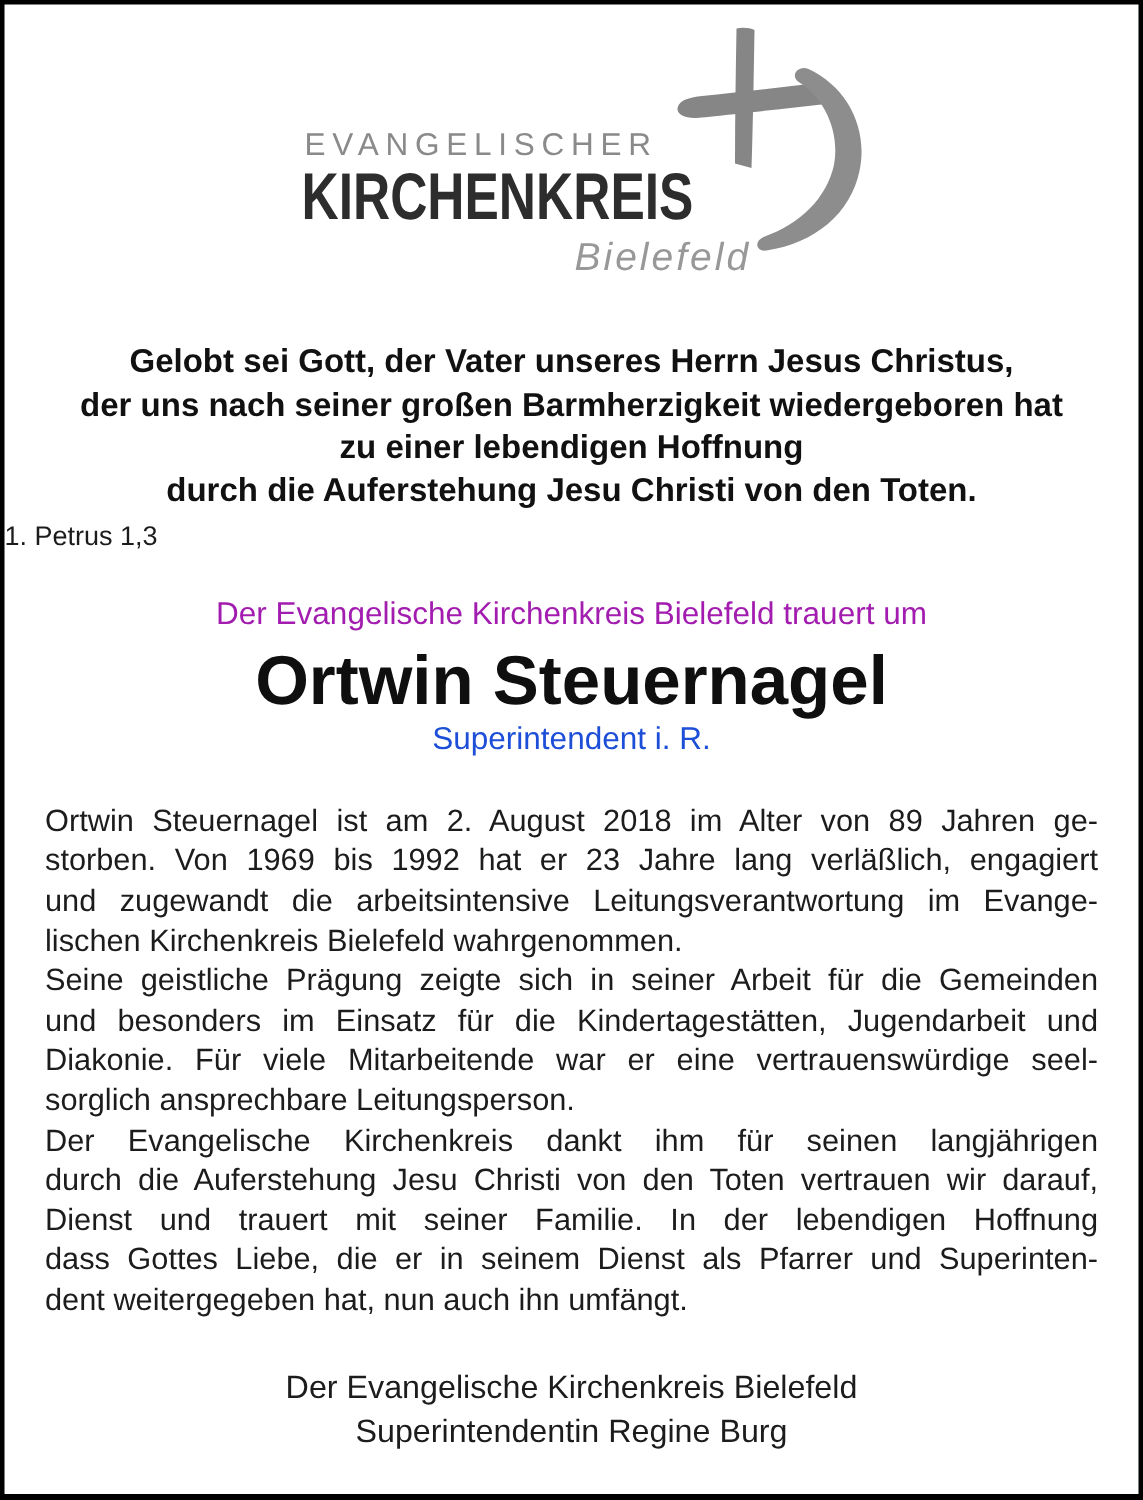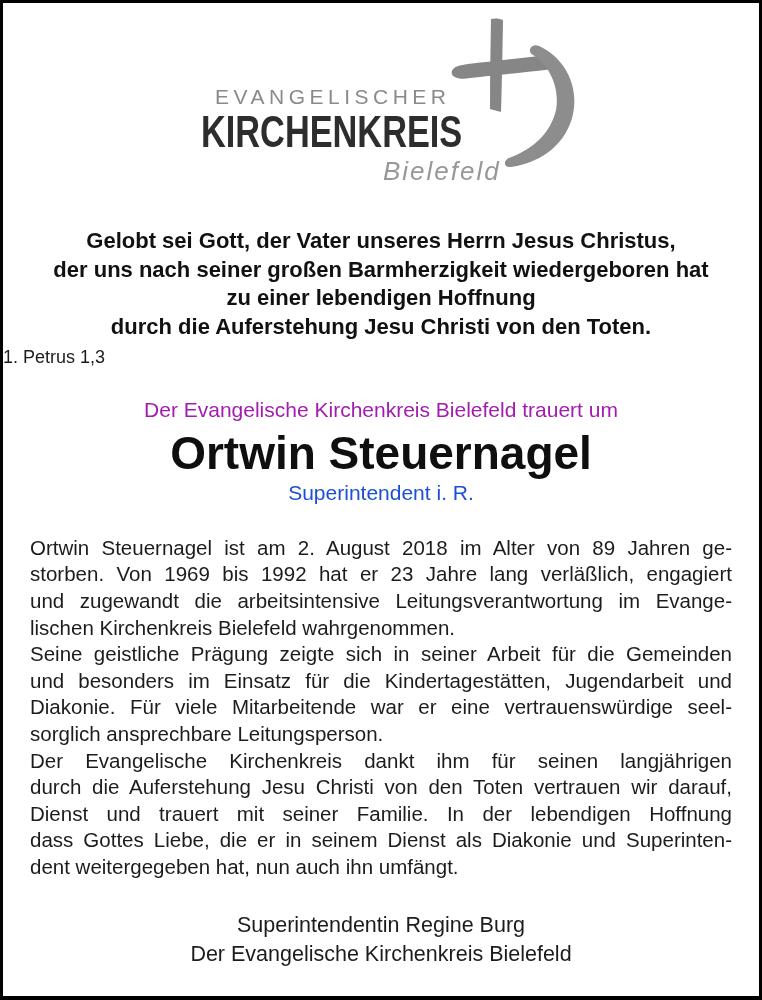--- a/index.html
+++ b/index.html
@@ -10,21 +10,21 @@
     border:3px solid #000000;
     border-bottom-width:4px;
     background:#ffffff;
     font-family:"Liberation Sans", sans-serif;
     color:#1c1c1c;
     overflow:hidden;
   }
   
   .logo{position:relative;width:392px;height:192px;margin:8px auto 0;}
   .logo-eyebrow{
-    position:absolute;left:30px;top:74px;
+    position:absolute;left:18px;top:74px;
     font-size:21px;font-weight:400;letter-spacing:4.5px;
     color:#8a8a8a;white-space:nowrap;
   }
   .logo-title{
     position:absolute;left:16px;top:99px;
     font-size:44px;font-weight:bold;line-height:1;
     color:#2d2d2d;white-space:nowrap;
     transform:scaleX(0.78);transform-origin:left top;
   }
   .logo-subtitle{
@@ -94,22 +94,22 @@
     <div class="ob-line">storben. Von 1969 bis 1992 hat er 23 Jahre lang verläßlich, engagiert</div>
     <div class="ob-line">und zugewandt die arbeitsintensive Leitungsverantwortung im Evange-</div>
     <div class="ob-line last">lischen Kirchenkreis Bielefeld wahrgenommen.</div>
     <div class="ob-line">Seine geistliche Prägung zeigte sich in seiner Arbeit für die Gemeinden</div>
     <div class="ob-line">und besonders im Einsatz für die Kindertagestätten, Jugendarbeit und</div>
     <div class="ob-line">Diakonie. Für viele Mitarbeitende war er eine vertrauenswürdige seel-</div>
     <div class="ob-line last">sorglich ansprechbare Leitungsperson.</div>
     <div class="ob-line">Der Evangelische Kirchenkreis dankt ihm für seinen langjährigen</div>
     <div class="ob-line">durch die Auferstehung Jesu Christi von den Toten vertrauen wir darauf,</div>
     <div class="ob-line">Dienst und trauert mit seiner Familie. In der lebendigen Hoffnung</div>
-    <div class="ob-line">dass Gottes Liebe, die er in seinem Dienst als Diakonie und Superinten-</div>
+    <div class="ob-line">dass Gottes Liebe, die er in seinem Dienst als Pfarrer und Superinten-</div>
     <div class="ob-line last">dent weitergegeben hat, nun auch ihn umfängt.</div>
   </div>
 
   <div class="closing">
+    <div>Der Evangelische Kirchenkreis Bielefeld</div>
     <div>Superintendentin Regine Burg</div>
-    <div>Der Evangelische Kirchenkreis Bielefeld</div>
   </div>
 
 </div>
 
 </body></html>

